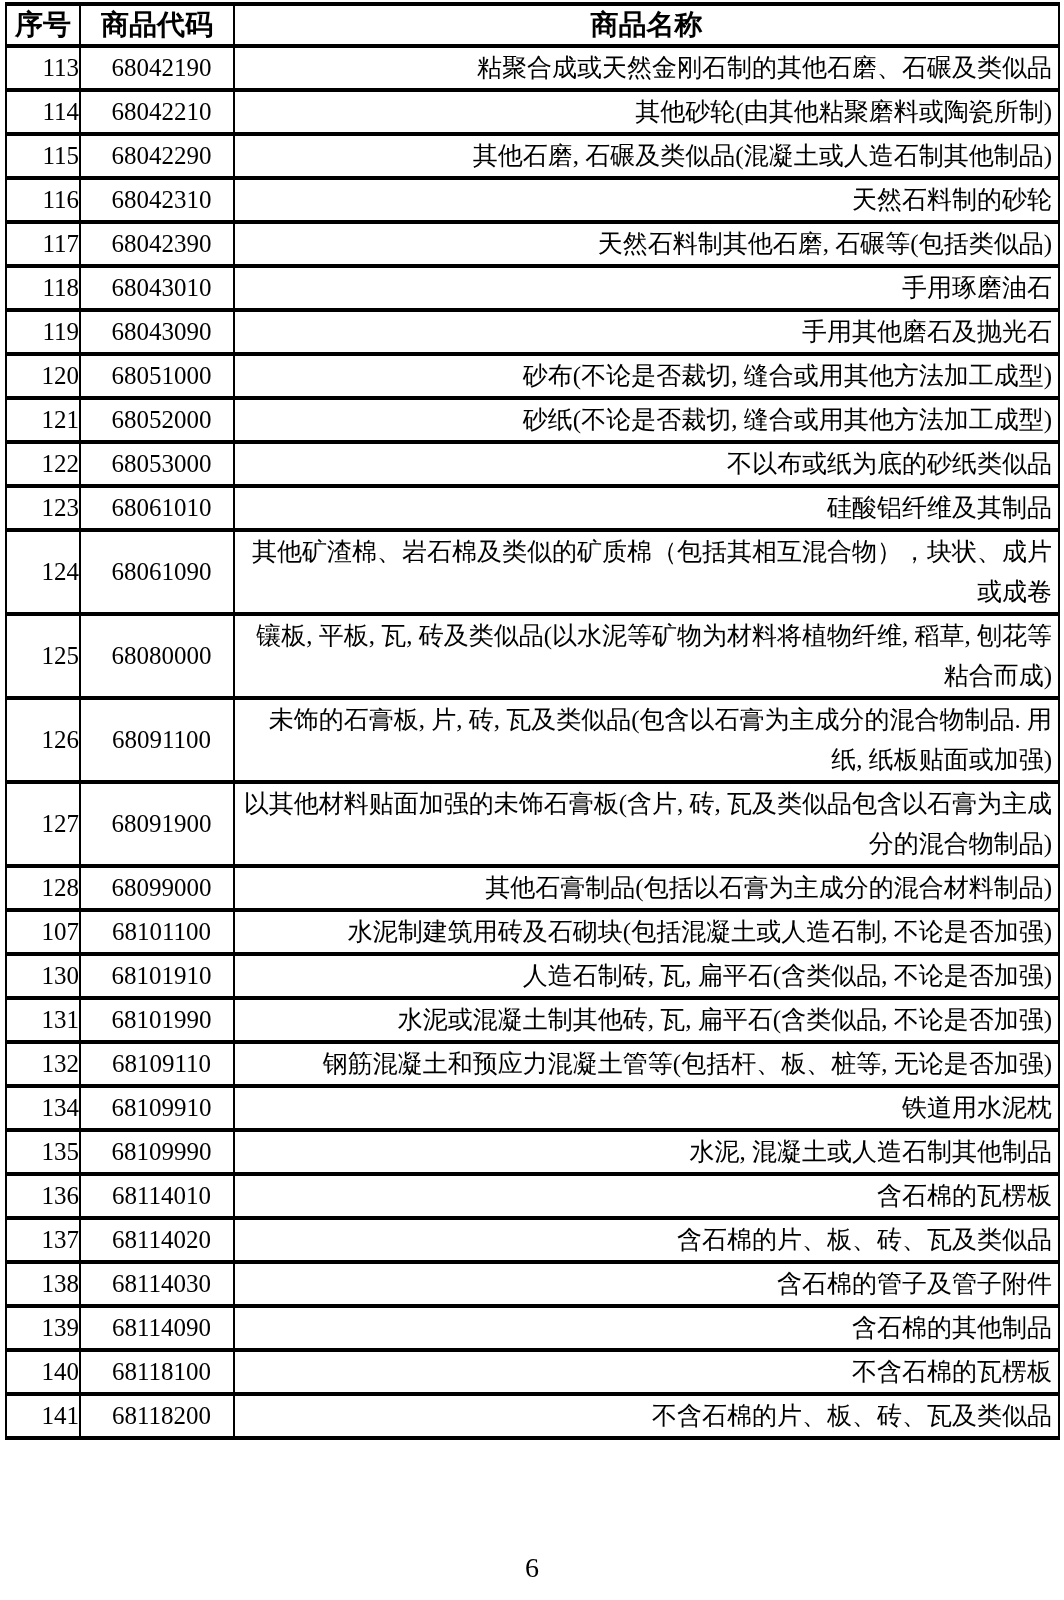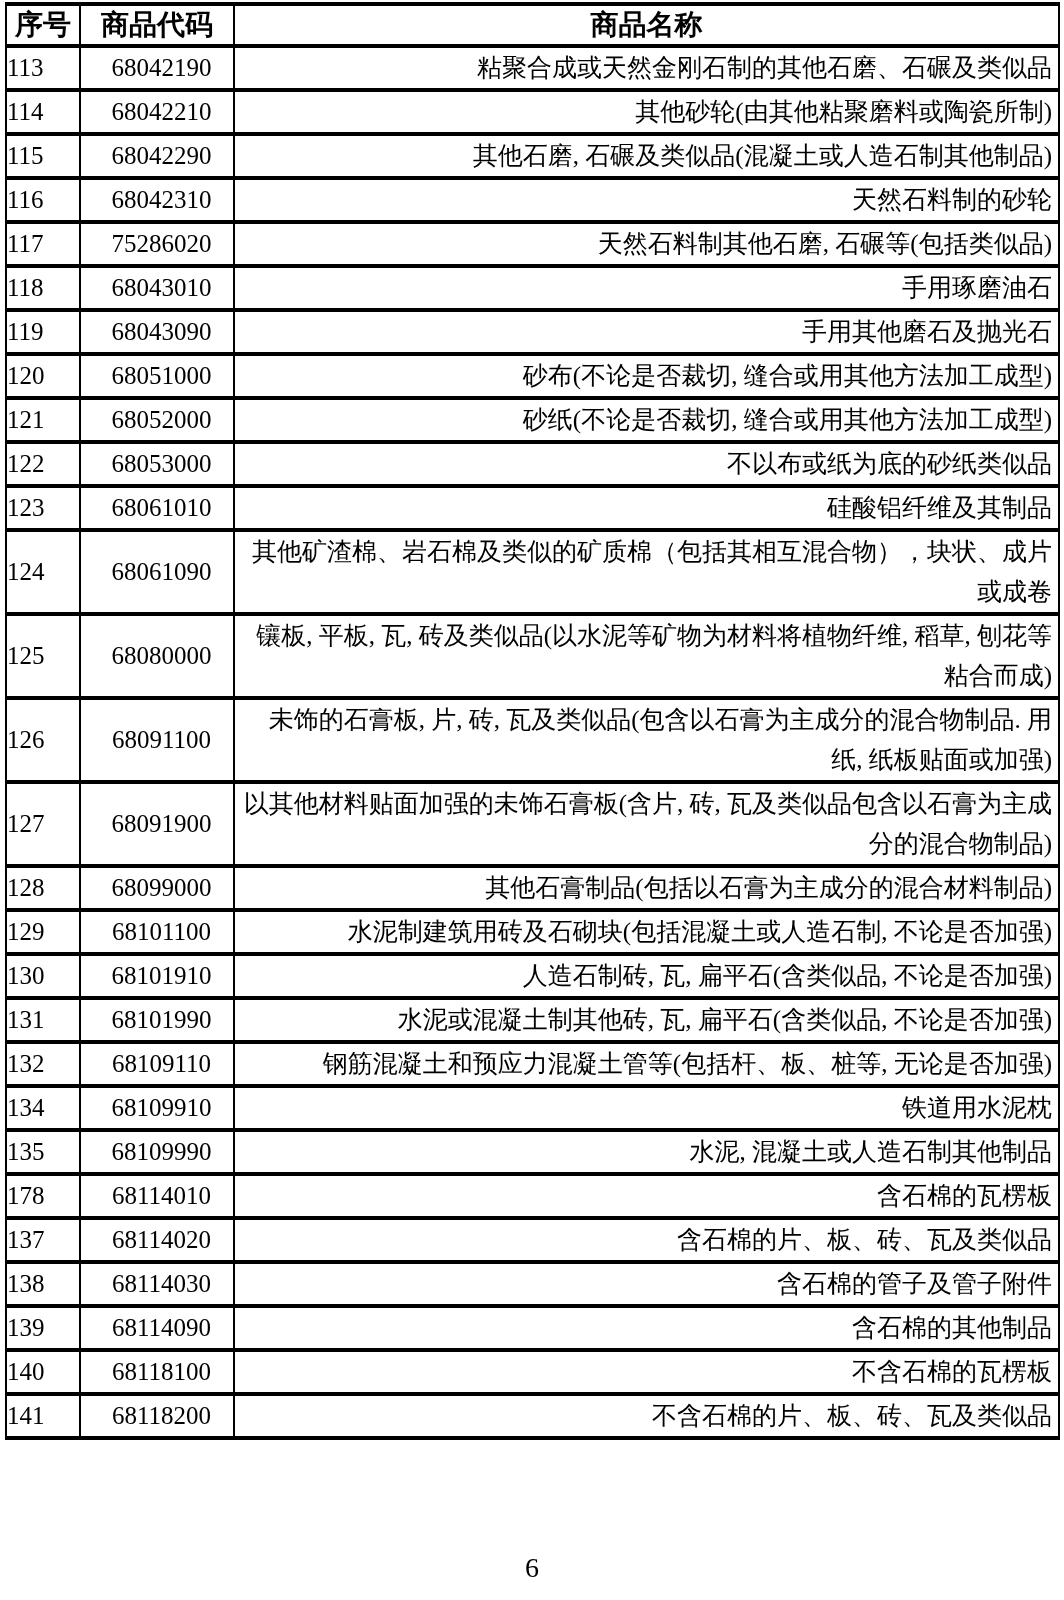--- a/index.html
+++ b/index.html
@@ -39,21 +39,21 @@
     padding: 0;
     line-height: 38px;
   }
   td {
     height: 40px;
     font-size: 25px;
     line-height: 40px;
     vertical-align: middle;
     padding: 0;
   }
-  td.serial { text-align: left; }
+  td.serial { text-align: right; }
   td.code   { text-align: center; padding-left: 9px; }
   td.name   { text-align: right; padding: 0 6px 0 6px; word-break: break-all; }
   .footer {
     position: absolute;
     top: 1548px;
     left: 0;
     width: 1064px;
     text-align: center;
     font-size: 28px;
     line-height: 40px;
@@ -93,21 +93,21 @@
           <td class="code">68042290</td>
           <td class="name">其他石磨, 石碾及类似品(混凝土或人造石制其他制品)</td>
         </tr>
         <tr>
           <td class="serial">116</td>
           <td class="code">68042310</td>
           <td class="name">天然石料制的砂轮</td>
         </tr>
         <tr>
           <td class="serial">117</td>
-          <td class="code">75286020</td>
+          <td class="code">68042390</td>
           <td class="name">天然石料制其他石磨, 石碾等(包括类似品)</td>
         </tr>
         <tr>
           <td class="serial">118</td>
           <td class="code">68043010</td>
           <td class="name">手用琢磨油石</td>
         </tr>
         <tr>
           <td class="serial">119</td>
           <td class="code">68043090</td>
@@ -152,21 +152,21 @@
           <td class="serial">127</td>
           <td class="code">68091900</td>
           <td class="name">以其他材料贴面加强的未饰石膏板(含片, 砖, 瓦及类似品包含以石膏为主成分的混合物制品)</td>
         </tr>
         <tr>
           <td class="serial">128</td>
           <td class="code">68099000</td>
           <td class="name">其他石膏制品(包括以石膏为主成分的混合材料制品)</td>
         </tr>
         <tr>
-          <td class="serial">129</td>
+          <td class="serial">107</td>
           <td class="code">68101100</td>
           <td class="name">水泥制建筑用砖及石砌块(包括混凝土或人造石制, 不论是否加强)</td>
         </tr>
         <tr>
           <td class="serial">130</td>
           <td class="code">68101910</td>
           <td class="name">人造石制砖, 瓦, 扁平石(含类似品, 不论是否加强)</td>
         </tr>
         <tr>
           <td class="serial">131</td>
@@ -182,21 +182,21 @@
           <td class="serial">134</td>
           <td class="code">68109910</td>
           <td class="name">铁道用水泥枕</td>
         </tr>
         <tr>
           <td class="serial">135</td>
           <td class="code">68109990</td>
           <td class="name">水泥, 混凝土或人造石制其他制品</td>
         </tr>
         <tr>
-          <td class="serial">178</td>
+          <td class="serial">136</td>
           <td class="code">68114010</td>
           <td class="name">含石棉的瓦楞板</td>
         </tr>
         <tr>
           <td class="serial">137</td>
           <td class="code">68114020</td>
           <td class="name">含石棉的片、板、砖、瓦及类似品</td>
         </tr>
         <tr>
           <td class="serial">138</td>

